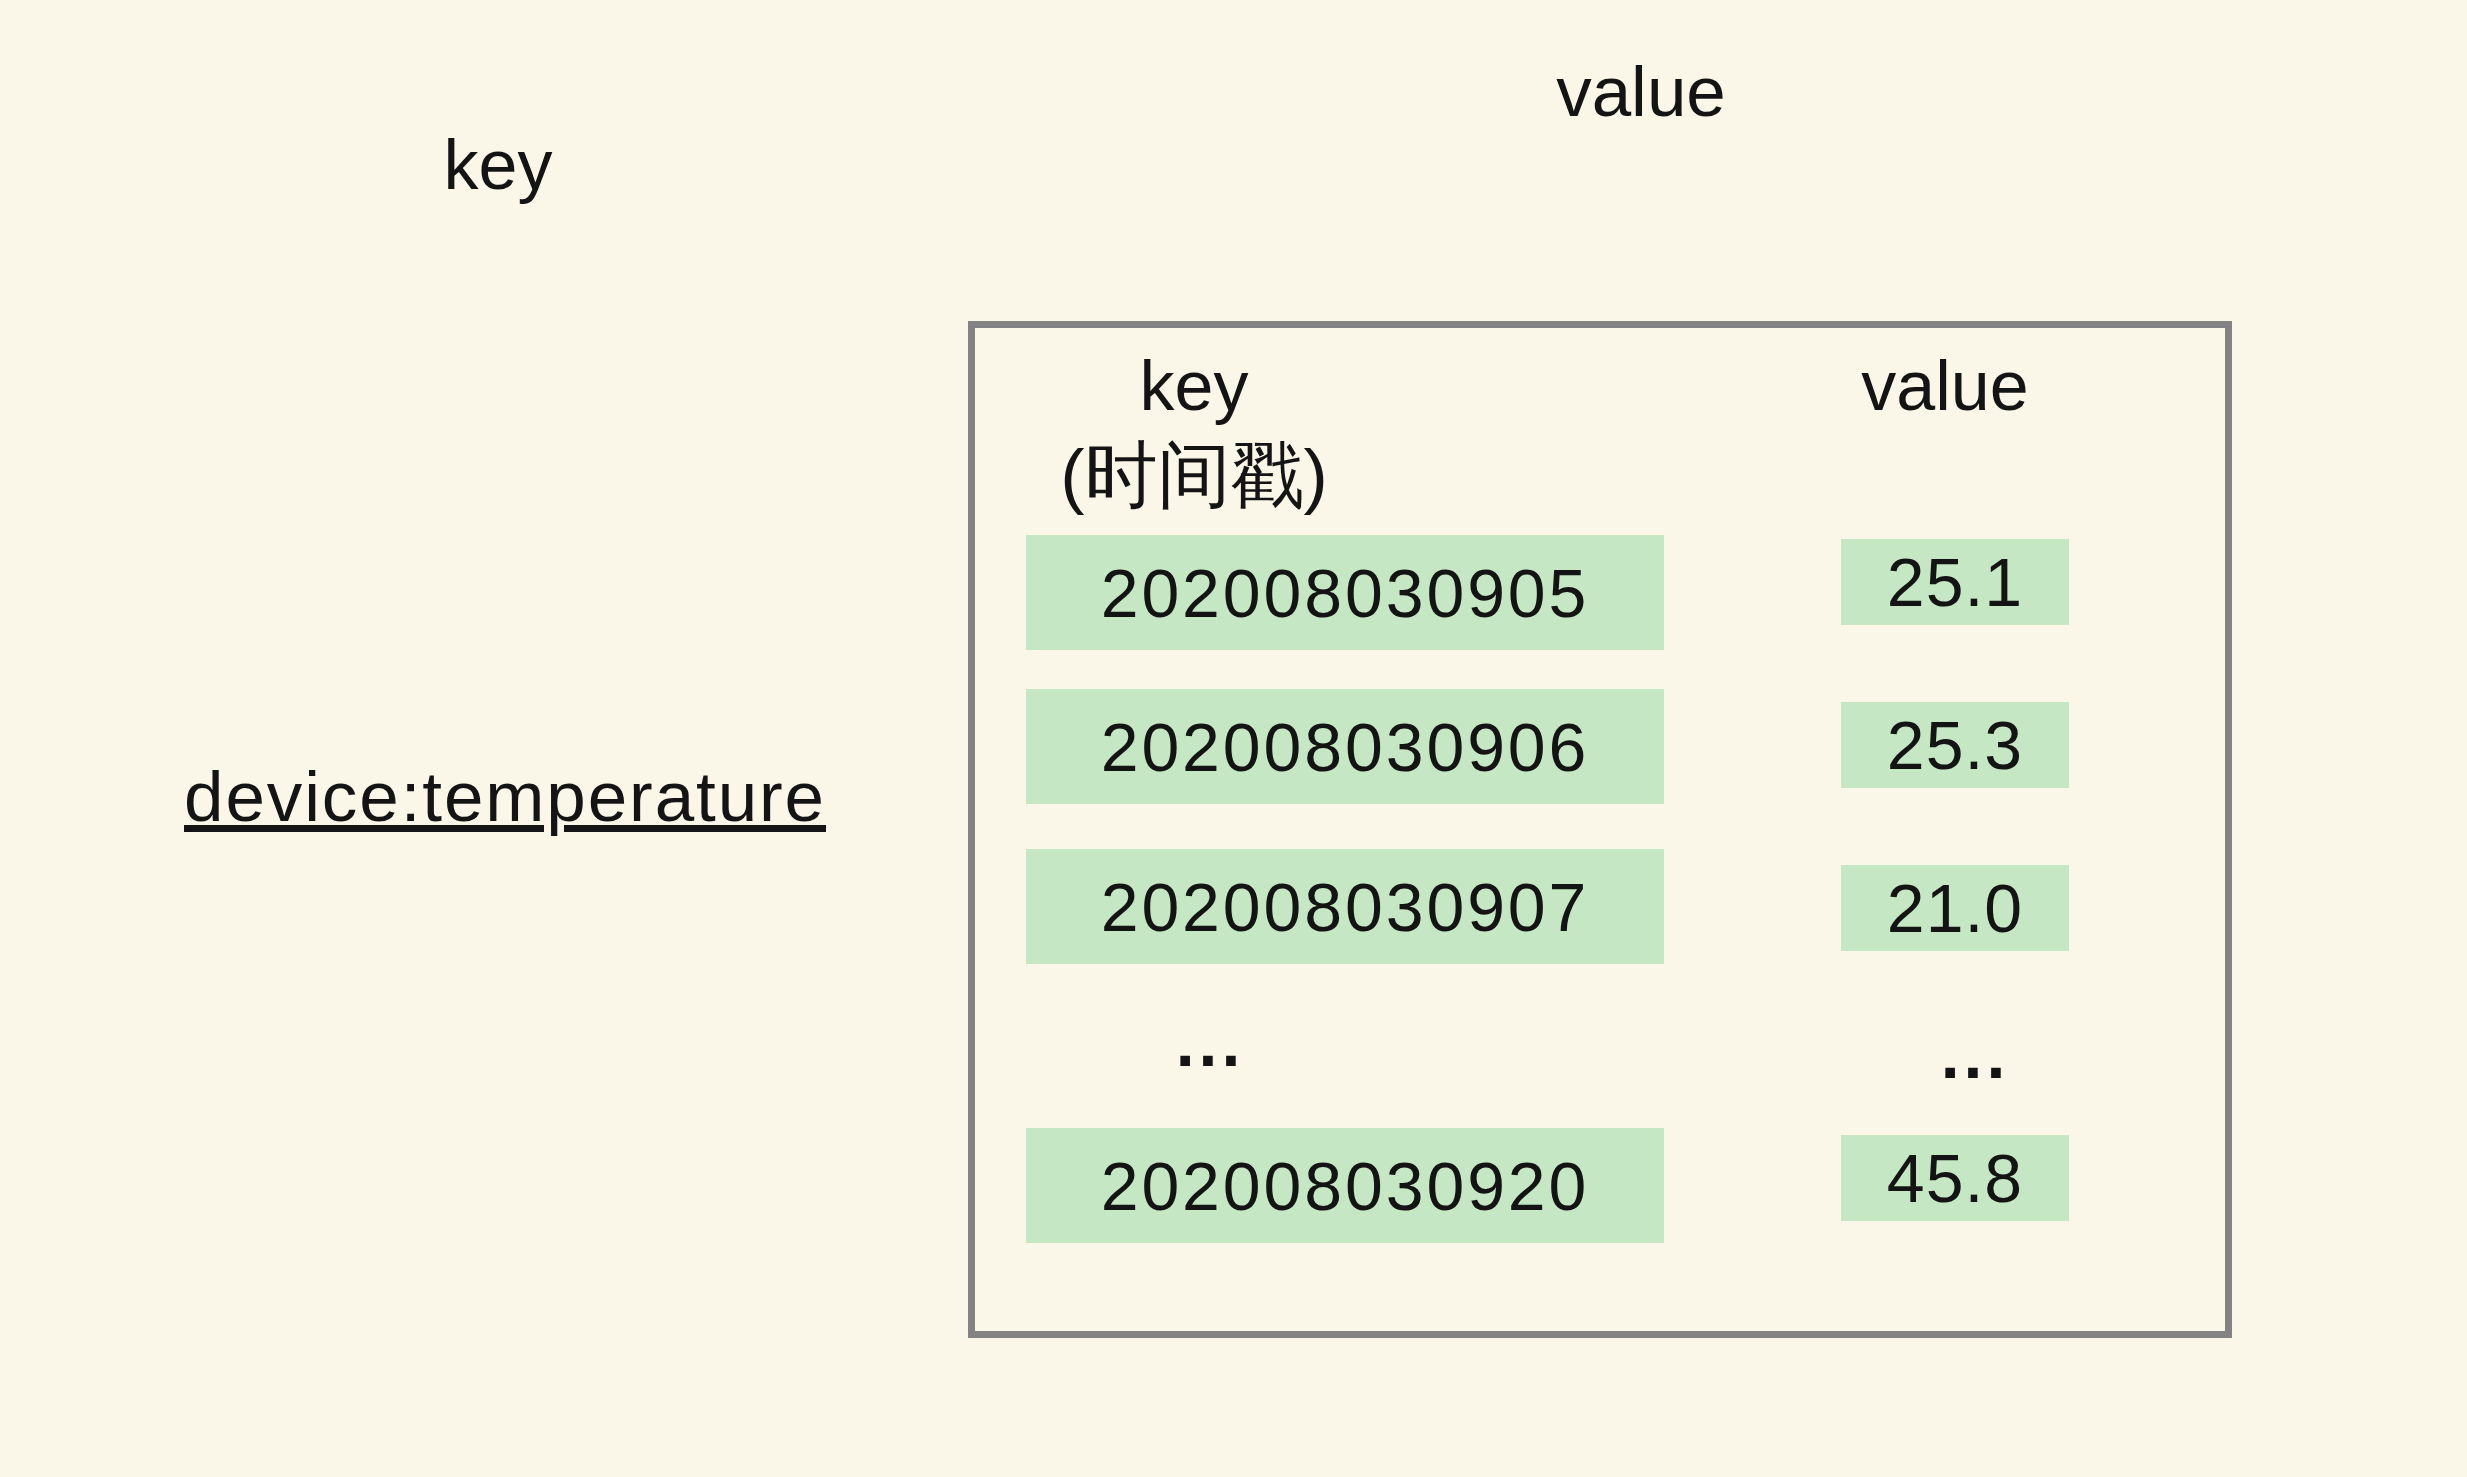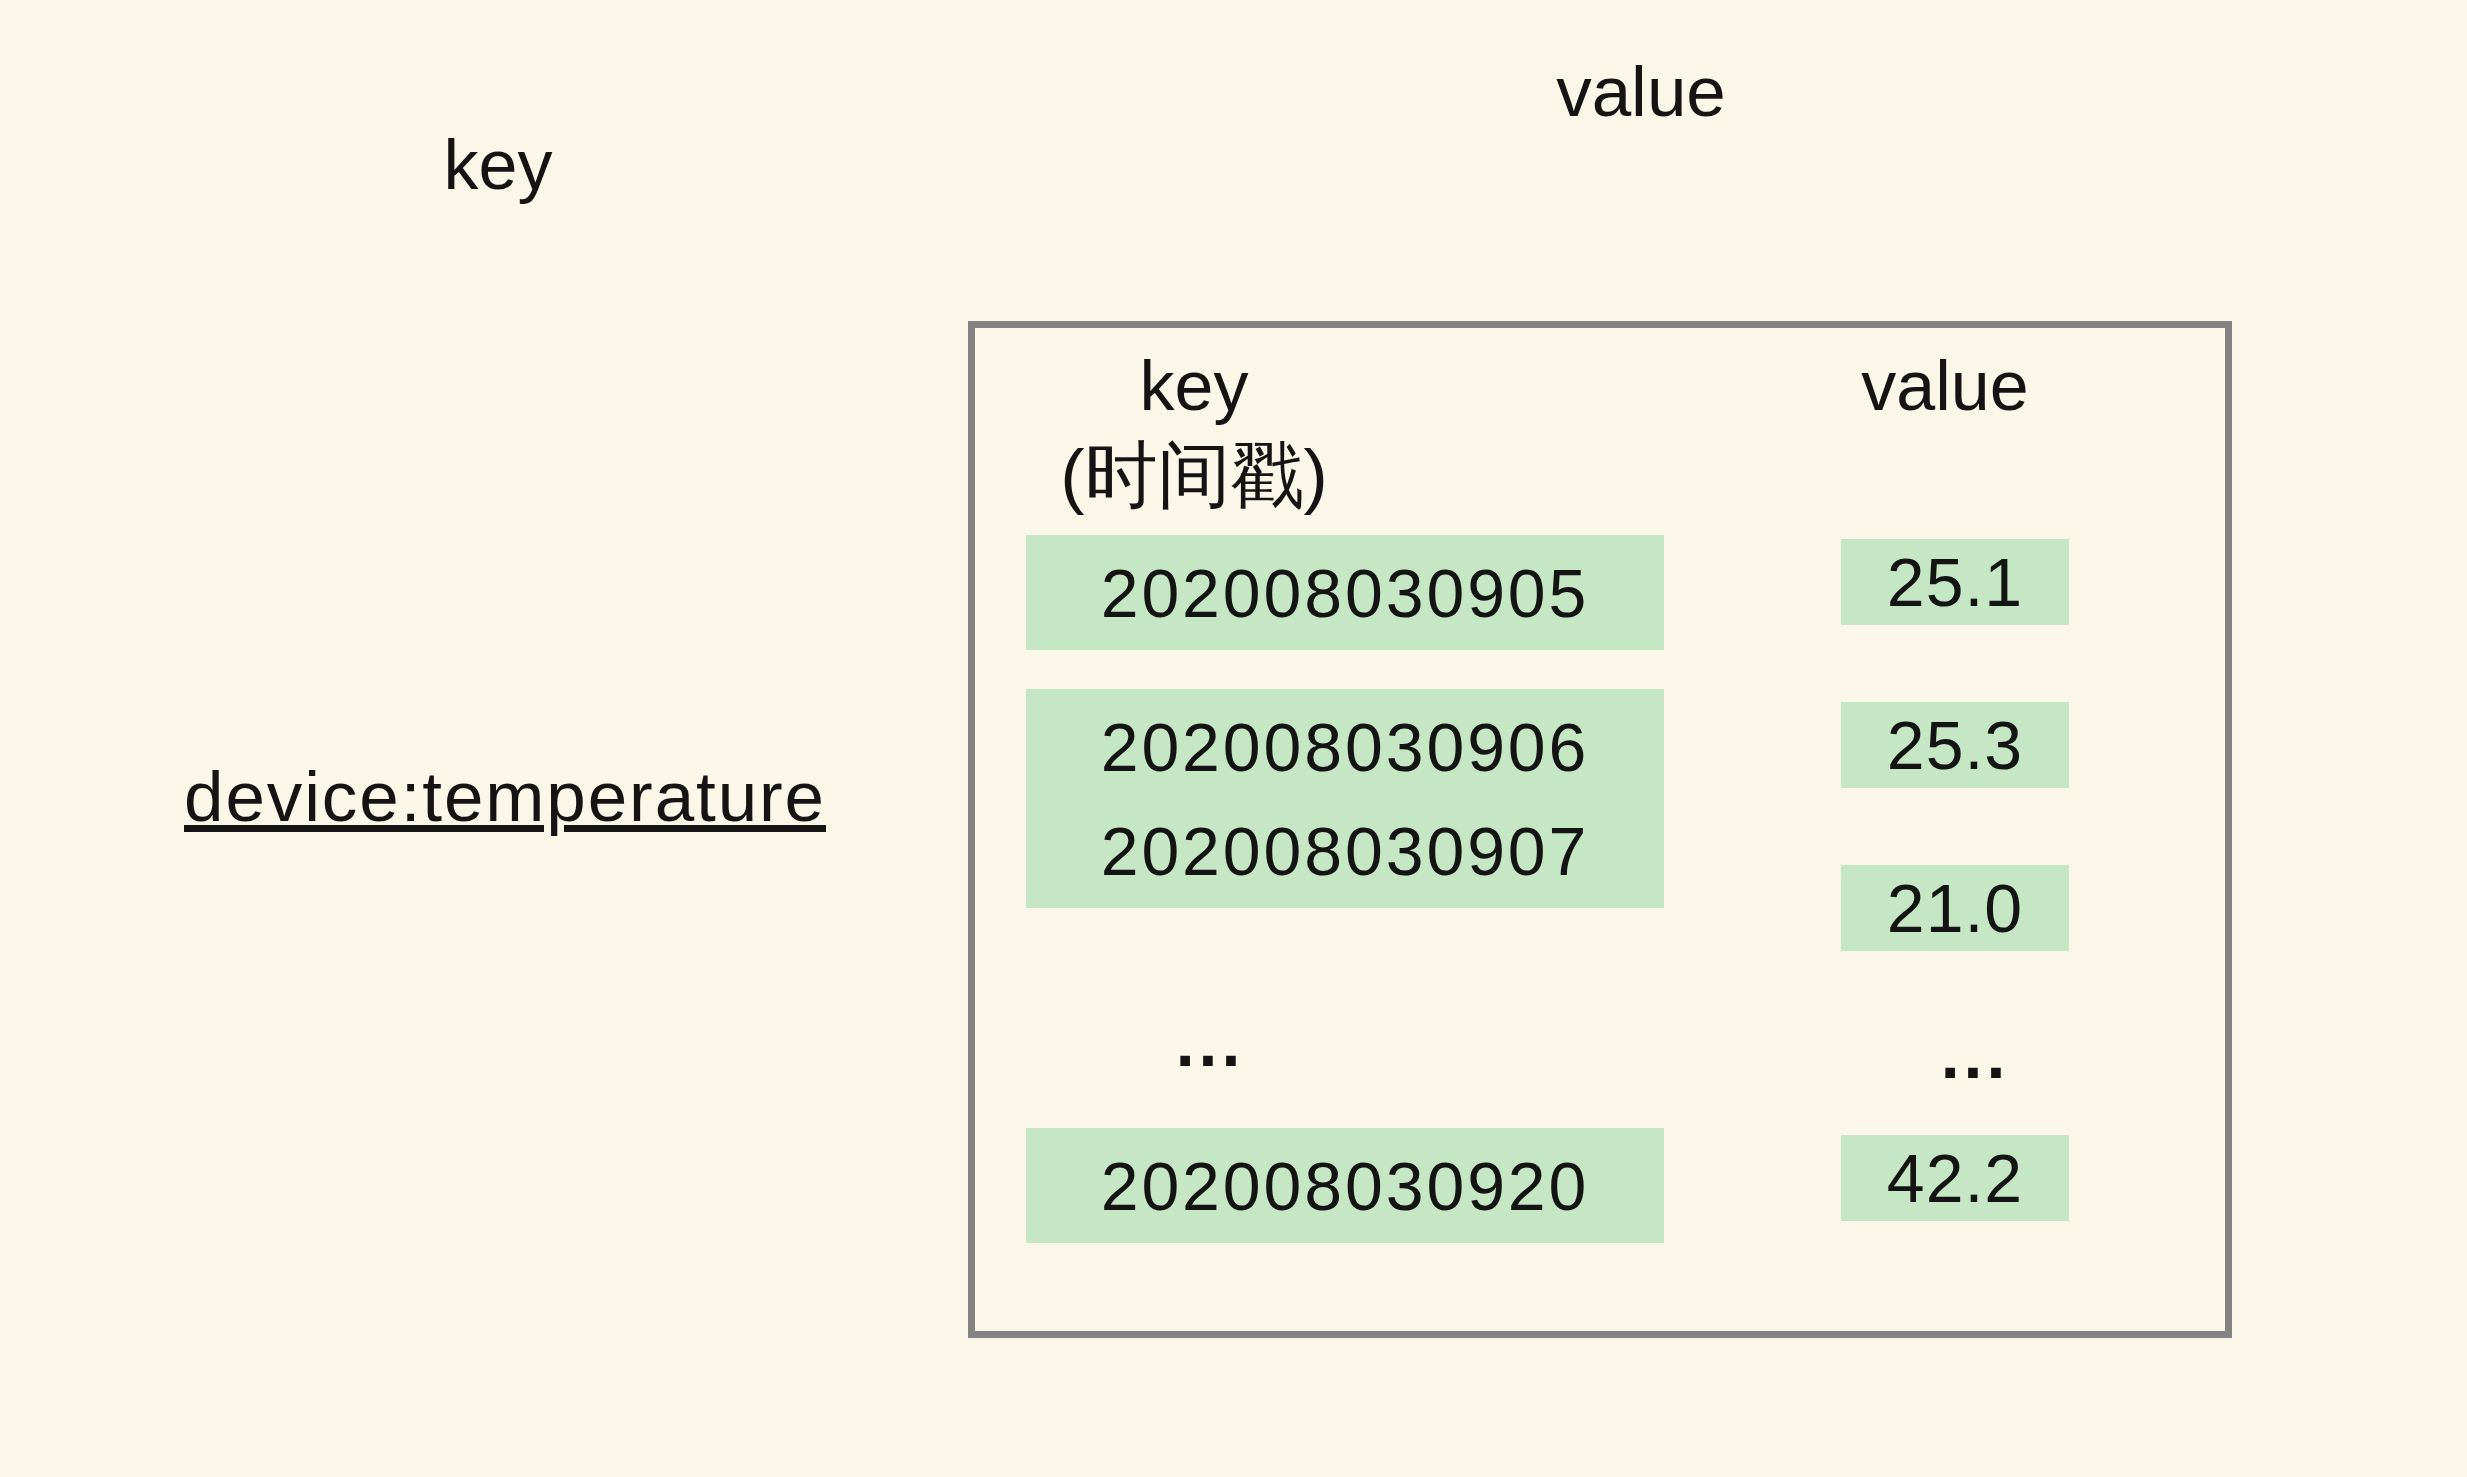--- a/index.html
+++ b/index.html
@@ -89,21 +89,21 @@
 
   <div class="abs col-header value-header center">
     <div class="l1">value</div>
   </div>
 
   <div id="rows-layer">
       <div class="abs cell field-cell" style="top: 535px;">202008030905</div>
       <div class="abs cell value-cell" style="top: 531px;">25.1</div>
       <div class="abs cell field-cell" style="top: 689px;">202008030906</div>
       <div class="abs cell value-cell" style="top: 694px;">25.3</div>
-      <div class="abs cell field-cell" style="top: 793px;">202008030907</div>
+      <div class="abs cell field-cell" style="top: 849px;">202008030907</div>
       <div class="abs cell value-cell" style="top: 857px;">21.0</div>
       <div class="abs cell ellipsis-cell ellipsis-field">...</div>
       <div class="abs cell ellipsis-cell ellipsis-value">...</div>
       <div class="abs cell field-cell" style="top: 1128px;">202008030920</div>
-      <div class="abs cell value-cell" style="top: 1127px;">42.2</div>
+      <div class="abs cell value-cell" style="top: 1127px;">45.8</div>
     </div>
 </div>
 
 
 </body></html>

